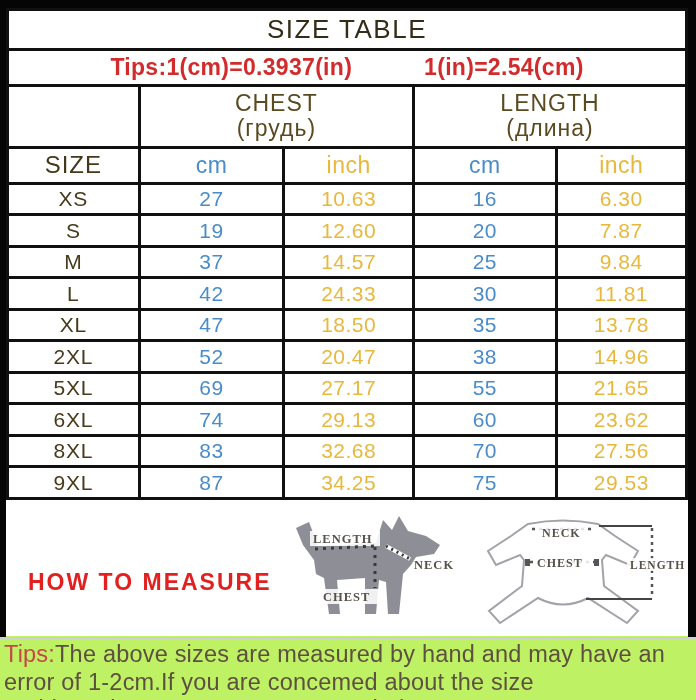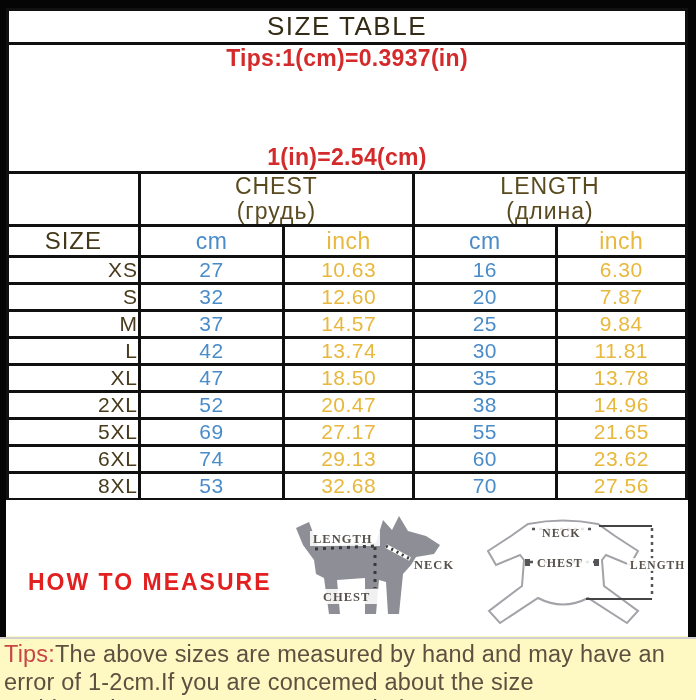--- a/index.html
+++ b/index.html
@@ -1,44 +1,44 @@
 <!DOCTYPE html>
 <html><head>
 <meta charset="utf-8">
 <style>
   html,body { margin:0; padding:0; background:#000; }
   .canvas {
     position:relative; width:696px; height:700px;
-    background:#fef9c3; overflow:hidden;
+    background:#bef264; overflow:hidden;
     font-family:"Liberation Sans", sans-serif;
   }
   .bar { position:absolute; background:#050505; }
   .bar-top   { left:0; top:0; width:696px; height:8px; }
   .bar-left  { left:0; top:0; width:6px;  height:637px; }
   .bar-right { right:0; top:0; width:8px; height:637px; }
 
   table.size-table {
     position:absolute; left:6px; top:8px; width:682px; height:492px;
     border-collapse:collapse; table-layout:fixed; background:#fff;
   }
   .size-table td {
     border:3px solid #101010; text-align:center; vertical-align:middle;
     padding:0; overflow:hidden; white-space:nowrap;
   }
   .title-cell { height:30px; font-size:26px; letter-spacing:1.5px; color:#352c17; }
   .tips-cell  { height:28px; }
-  .tips-cell .wrap { display:flex; justify-content:center; gap:72px;flex-direction:column; }
+  .tips-cell .wrap { display:flex; justify-content:center; gap:72px; }
   .tips-cell span { font-size:23px; font-weight:bold; color:#d32b2b; letter-spacing:0.3px; }
   .group-cell { height:48px; font-size:23px; color:#5a4a20; line-height:25px; letter-spacing:1px; }
   .unit-cell  { height:28px; font-size:23px; letter-spacing:0.5px; }
   .size-head  { font-size:24px; color:#43381a; letter-spacing:1px; }
   .cm   { color:#4a8cc9;margin-top:44px; }
   .inch { color:#e8b83c; }
   .data-row td { font-size:21px; letter-spacing:0.5px; }
-  .data-row .size { font-size:21px; color:#473b1c; letter-spacing:0.8px;text-align:right; }
+  .data-row .size { font-size:21px; color:#473b1c; letter-spacing:0.8px; }
 
   .measure { position:absolute; left:6px; top:500px; width:682px; height:136px; background:#fff; }
   .measure-title {
     position:absolute; left:22px; top:69px;
     font-size:23px; font-weight:bold; color:#e22020; letter-spacing:2px; white-space:nowrap;
   }
   .dog-svg     { position:absolute; left:284px; top:2px;  }
   .garment-svg { position:absolute; left:480px; top:-4px; }
   .diagram-label { font-family:"Liberation Serif", serif; font-weight:bold; fill:#57514a; }
 
@@ -98,36 +98,36 @@
     <tbody id="size-rows">
         <tr class="data-row">
           <td class="size">XS</td>
           <td class="cm">27</td>
           <td class="inch">10.63</td>
           <td class="cm">16</td>
           <td class="inch">6.30</td>
         </tr>
         <tr class="data-row">
           <td class="size">S</td>
-          <td class="cm">32</td>
+          <td class="cm">19</td>
           <td class="inch">12.60</td>
           <td class="cm">20</td>
           <td class="inch">7.87</td>
         </tr>
         <tr class="data-row">
           <td class="size">M</td>
           <td class="cm">37</td>
           <td class="inch">14.57</td>
           <td class="cm">25</td>
           <td class="inch">9.84</td>
         </tr>
         <tr class="data-row">
           <td class="size">L</td>
           <td class="cm">42</td>
-          <td class="inch">13.74</td>
+          <td class="inch">24.33</td>
           <td class="cm">30</td>
           <td class="inch">11.81</td>
         </tr>
         <tr class="data-row">
           <td class="size">XL</td>
           <td class="cm">47</td>
           <td class="inch">18.50</td>
           <td class="cm">35</td>
           <td class="inch">13.78</td>
         </tr>
@@ -147,21 +147,21 @@
         </tr>
         <tr class="data-row">
           <td class="size">6XL</td>
           <td class="cm">74</td>
           <td class="inch">29.13</td>
           <td class="cm">60</td>
           <td class="inch">23.62</td>
         </tr>
         <tr class="data-row">
           <td class="size">8XL</td>
-          <td class="cm">53</td>
+          <td class="cm">83</td>
           <td class="inch">32.68</td>
           <td class="cm">70</td>
           <td class="inch">27.56</td>
         </tr>
         <tr class="data-row">
           <td class="size">9XL</td>
           <td class="cm">87</td>
           <td class="inch">34.25</td>
           <td class="cm">75</td>
           <td class="inch">29.53</td>

